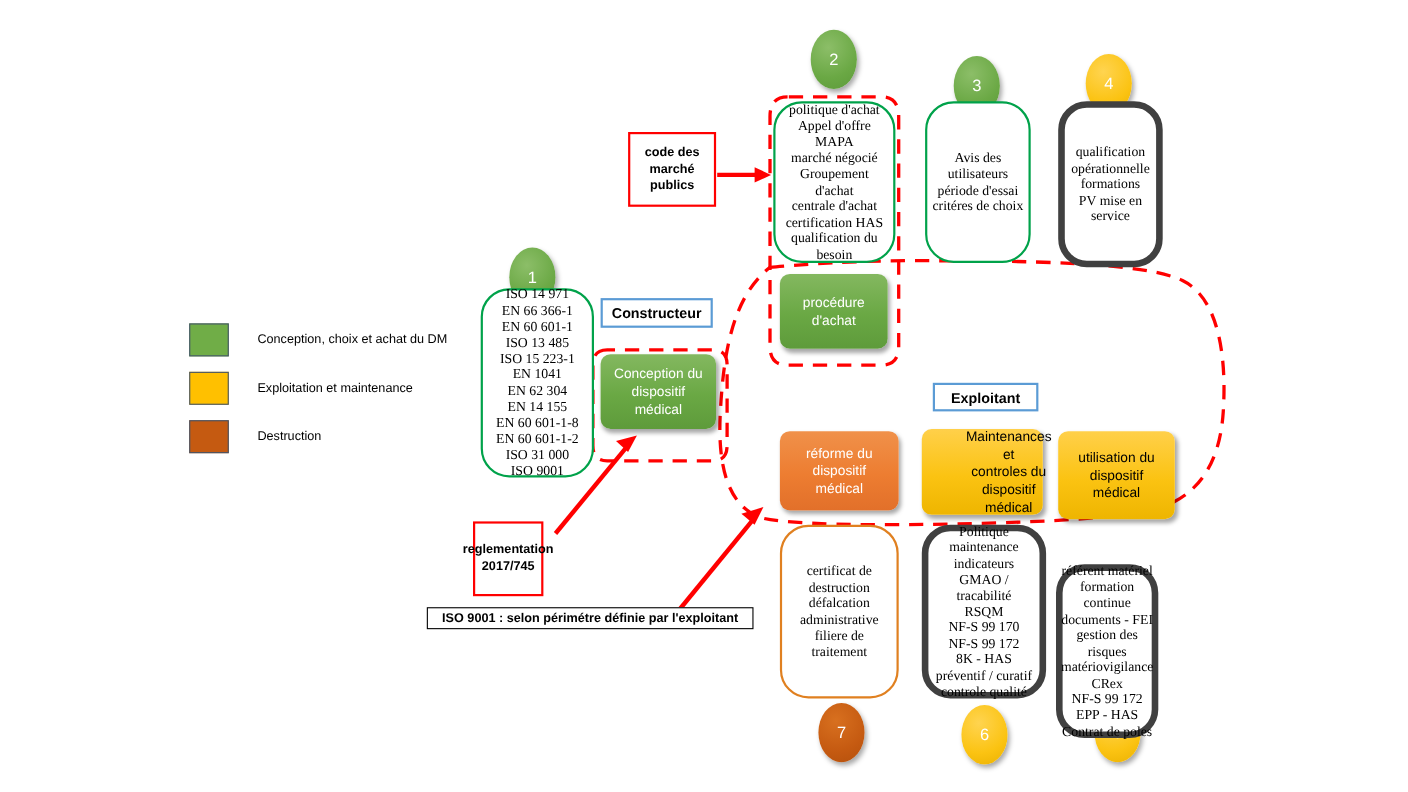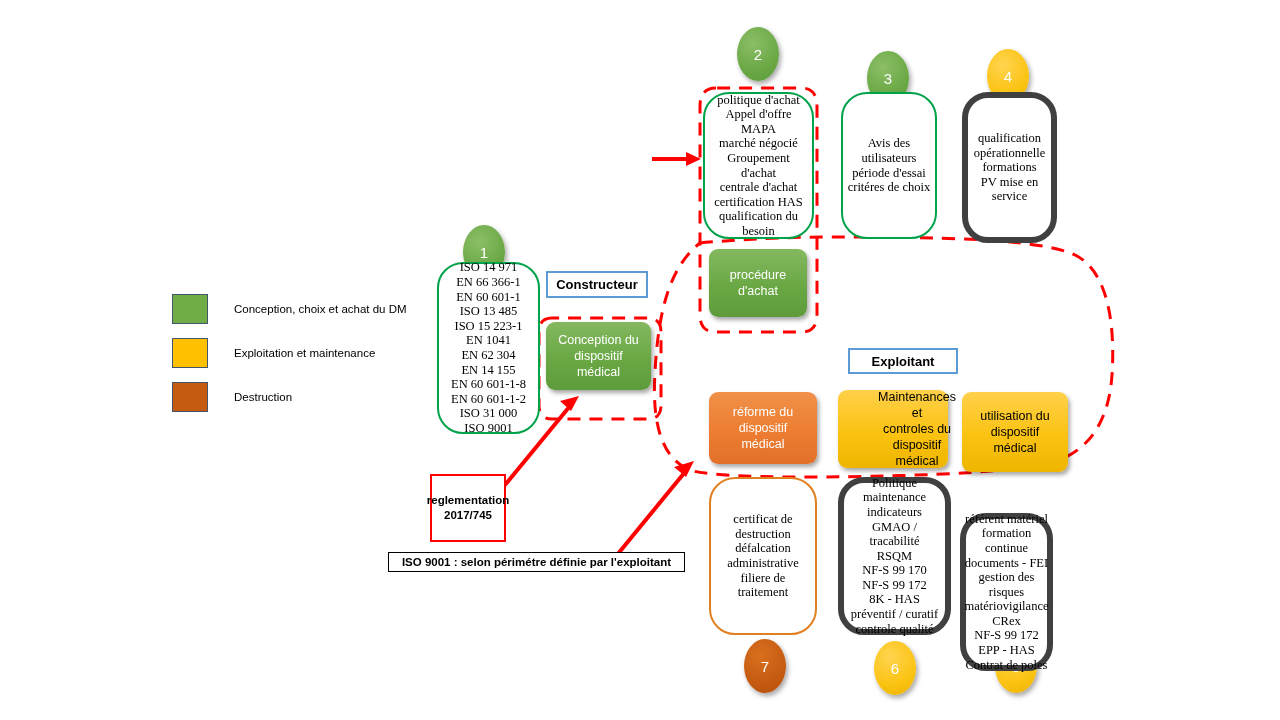--- a/index.html
+++ b/index.html
@@ -213,23 +213,25 @@
 
   <div class="pbox yellow" style="left:838px;top:390px;width:110px;height:78px;padding-left:48px;">Maintenances et
 controles du
 dispositif
 médical</div>
 
   <div class="pbox yellow" style="left:962px;top:392px;width:106px;height:80px;">utilisation du
 dispositif
 médical</div>
 
-
-  <div class="rbox red" style="left:430px;top:474px;width:76px;height:68px;">reglementation
+  <div class="rbox red" style="left:571px;top:120px;width:80px;height:68px;">code des
+marché publics</div>
+
+  <div class="rbox red" style="left:430px;top:474px;width:64px;height:68px;">reglementation
 2017/745</div>
 
   <div class="rbox black" style="left:388px;top:552px;width:297px;height:20px;">ISO 9001 : selon périmétre définie par l'exploitant</div>
 
   <div class="rbox blue" style="left:546px;top:271px;width:102px;height:27px;font-size:13px;">Constructeur</div>
 
-  <div class="rbox blue" style="left:848px;top:348px;width:110px;height:26px;font-size:13px;">Exploitant</div>
+  <div class="rbox blue" style="left:848px;top:348px;width:96px;height:26px;font-size:13px;">Exploitant</div>
 
 </div>
 
 </body></html>

